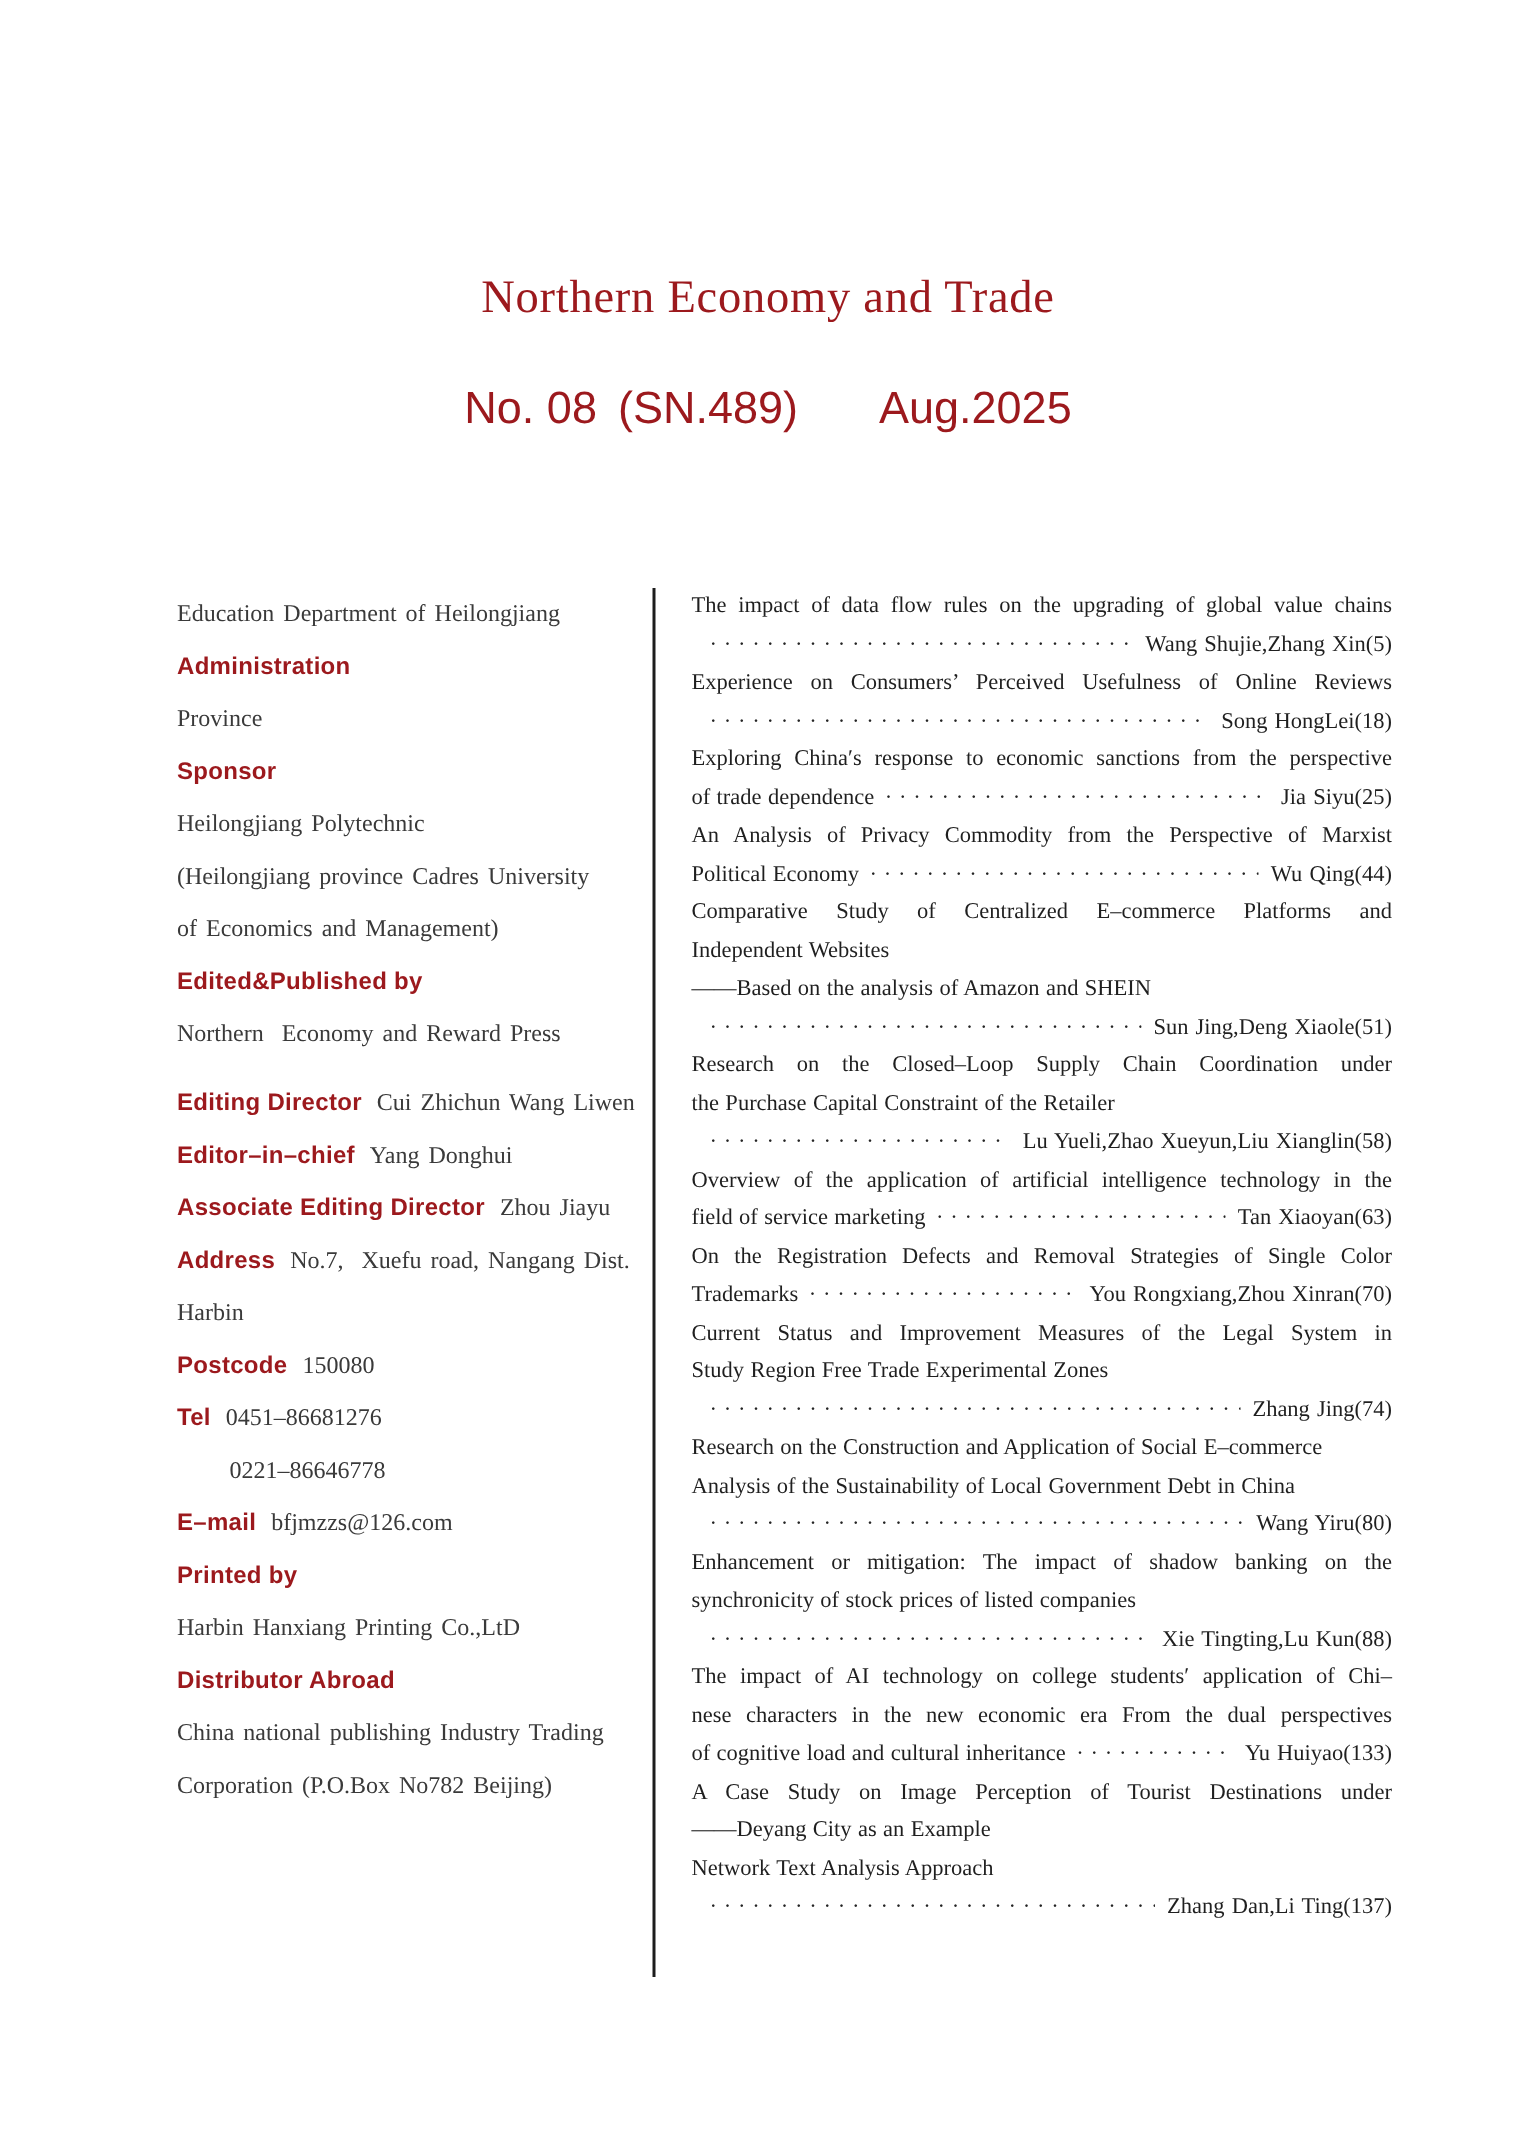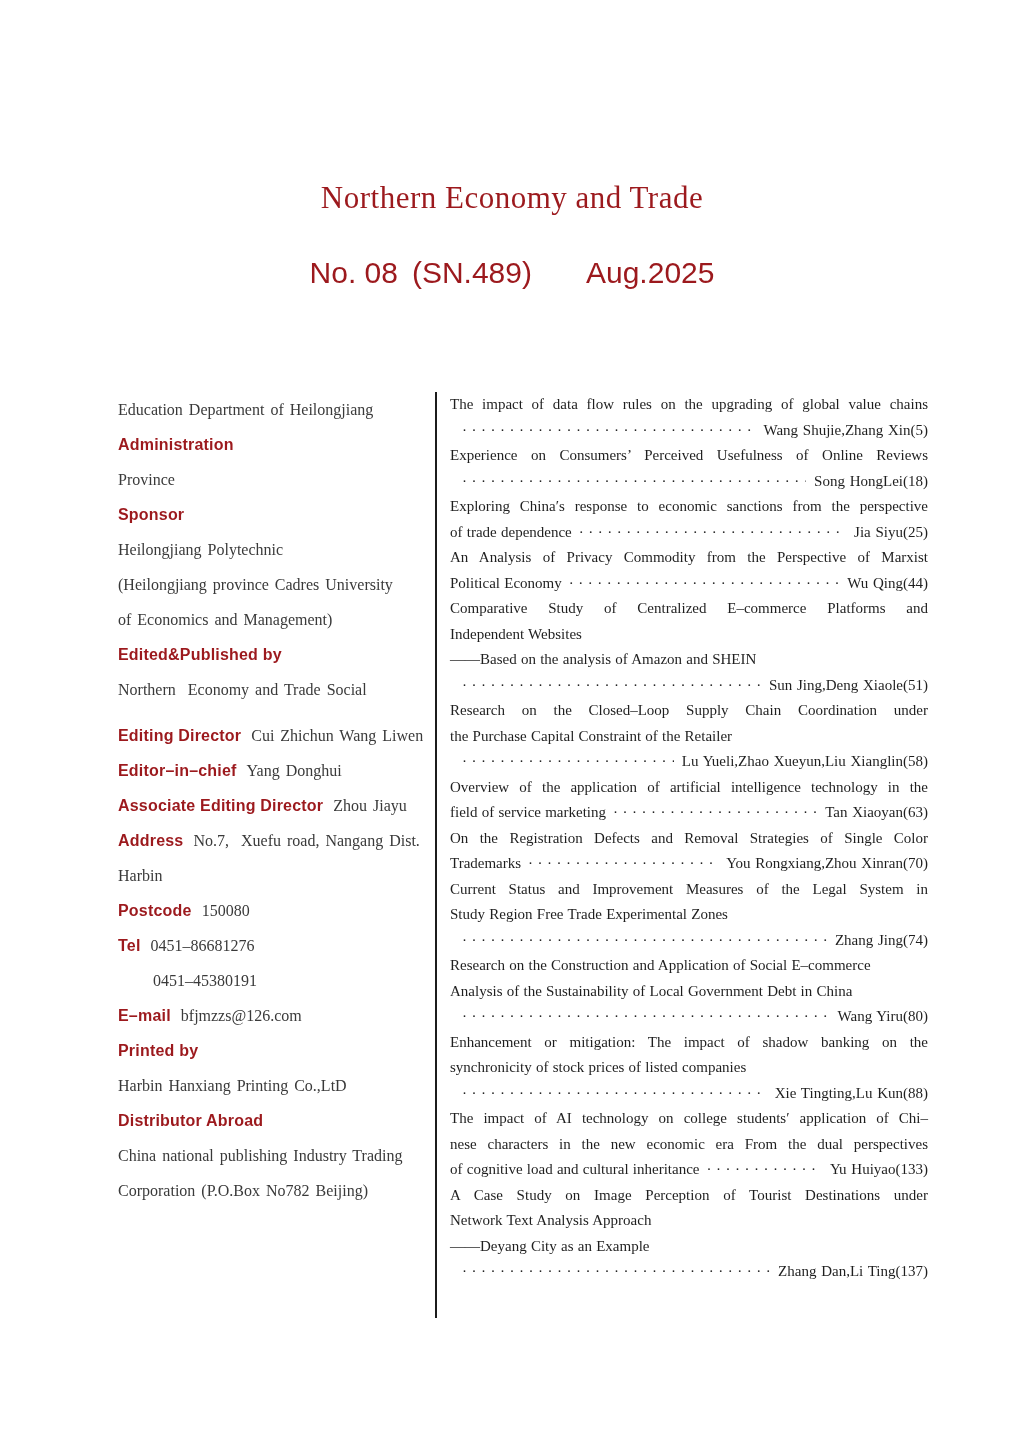--- a/index.html
+++ b/index.html
@@ -31,21 +31,21 @@
   }
   .issue-line .issue-date{margin-left:40px;}
 
   
   .content{
     position:absolute;top:392px;left:118px;right:96px;
     display:flex;align-items:flex-start;
   }
   .left-col{width:317px;flex:none;}
   .divider{flex:none;width:2px;background:#1c1c1c;height:926px;}
-  .right-col{flex:1;padding-left:13px;min-width:0;}
+  .right-col{flex:1;padding-left:24px;min-width:0;}
 
   
   .mast-block{margin:0;}
   .mast-block.gap-after{margin-bottom:11px;}
   .mast-line{
     line-height:35px;font-size:16px;color:var(--serif-ink);
     white-space:pre-wrap;word-spacing:2px;
   }
   .mast-line.indent{padding-left:35px;}
   .mast-label{
@@ -92,41 +92,41 @@
           <div class="mast-line">Province</div>
         </div>
         <div class="mast-block">
           <div class="mast-line"><span class="mast-label">Sponsor</span></div>
           <div class="mast-line">Heilongjiang Polytechnic</div>
           <div class="mast-line">(Heilongjiang province Cadres University</div>
           <div class="mast-line">of Economics and Management)</div>
         </div>
         <div class="mast-block gap-after">
           <div class="mast-line"><span class="mast-label">Edited&amp;Published by</span></div>
-          <div class="mast-line">Northern  Economy and Trade Social</div>
+          <div class="mast-line">Northern  Economy and Reward Press</div>
         </div>
         <div class="mast-block">
           <div class="mast-line"><span class="mast-label">Editing Director</span><span class="mast-value-inline">Cui Zhichun Wang Liwen</span></div>
         </div>
         <div class="mast-block">
           <div class="mast-line"><span class="mast-label">Editor–in–chief</span><span class="mast-value-inline">Yang Donghui</span></div>
         </div>
         <div class="mast-block">
           <div class="mast-line"><span class="mast-label">Associate Editing Director</span><span class="mast-value-inline">Zhou Jiayu</span></div>
         </div>
         <div class="mast-block">
           <div class="mast-line"><span class="mast-label">Address</span><span class="mast-value-inline">No.7,  Xuefu road, Nangang Dist.</span></div>
           <div class="mast-line">Harbin</div>
         </div>
         <div class="mast-block">
           <div class="mast-line"><span class="mast-label">Postcode</span><span class="mast-value-inline">150080</span></div>
         </div>
         <div class="mast-block">
           <div class="mast-line"><span class="mast-label">Tel</span><span class="mast-value-inline">0451–86681276</span></div>
-          <div class="mast-line indent">0451–45380191</div>
+          <div class="mast-line indent">0221–86646778</div>
         </div>
         <div class="mast-block">
           <div class="mast-line"><span class="mast-label">E–mail</span><span class="mast-value-inline">bfjmzzs@126.com</span></div>
         </div>
         <div class="mast-block">
           <div class="mast-line"><span class="mast-label">Printed by</span></div>
           <div class="mast-line">Harbin Hanxiang Printing Co.,LtD</div>
         </div>
         <div class="mast-block">
           <div class="mast-line"><span class="mast-label">Distributor Abroad</span></div>
@@ -227,22 +227,22 @@
           <div class="toc-line just">The impact of AI technology on college students′ application of Chi–</div>
           <div class="toc-line just">nese characters in the new economic era From the dual perspectives</div>
           <div class="toc-line fill">
             <span class="t">of cognitive load and cultural inheritance</span>
             <span class="dots">························································································································</span>
             <span class="byline">Yu Huiyao(133)</span>
           </div>
         </div>
         <div class="toc-entry">
           <div class="toc-line just">A Case Study on Image Perception of Tourist Destinations under</div>
+          <div class="toc-line">——Deyang City as an Example</div>
           <div class="toc-line">Network Text Analysis Approach</div>
-          <div class="toc-line">——Deyang City as an Example</div>
           <div class="toc-line fill no-text">
             <span class="dots">························································································································</span>
             <span class="byline">Zhang Dan,Li Ting(137)</span>
           </div>
         </div>
       </div>
   </div>
 
 </div>
 

